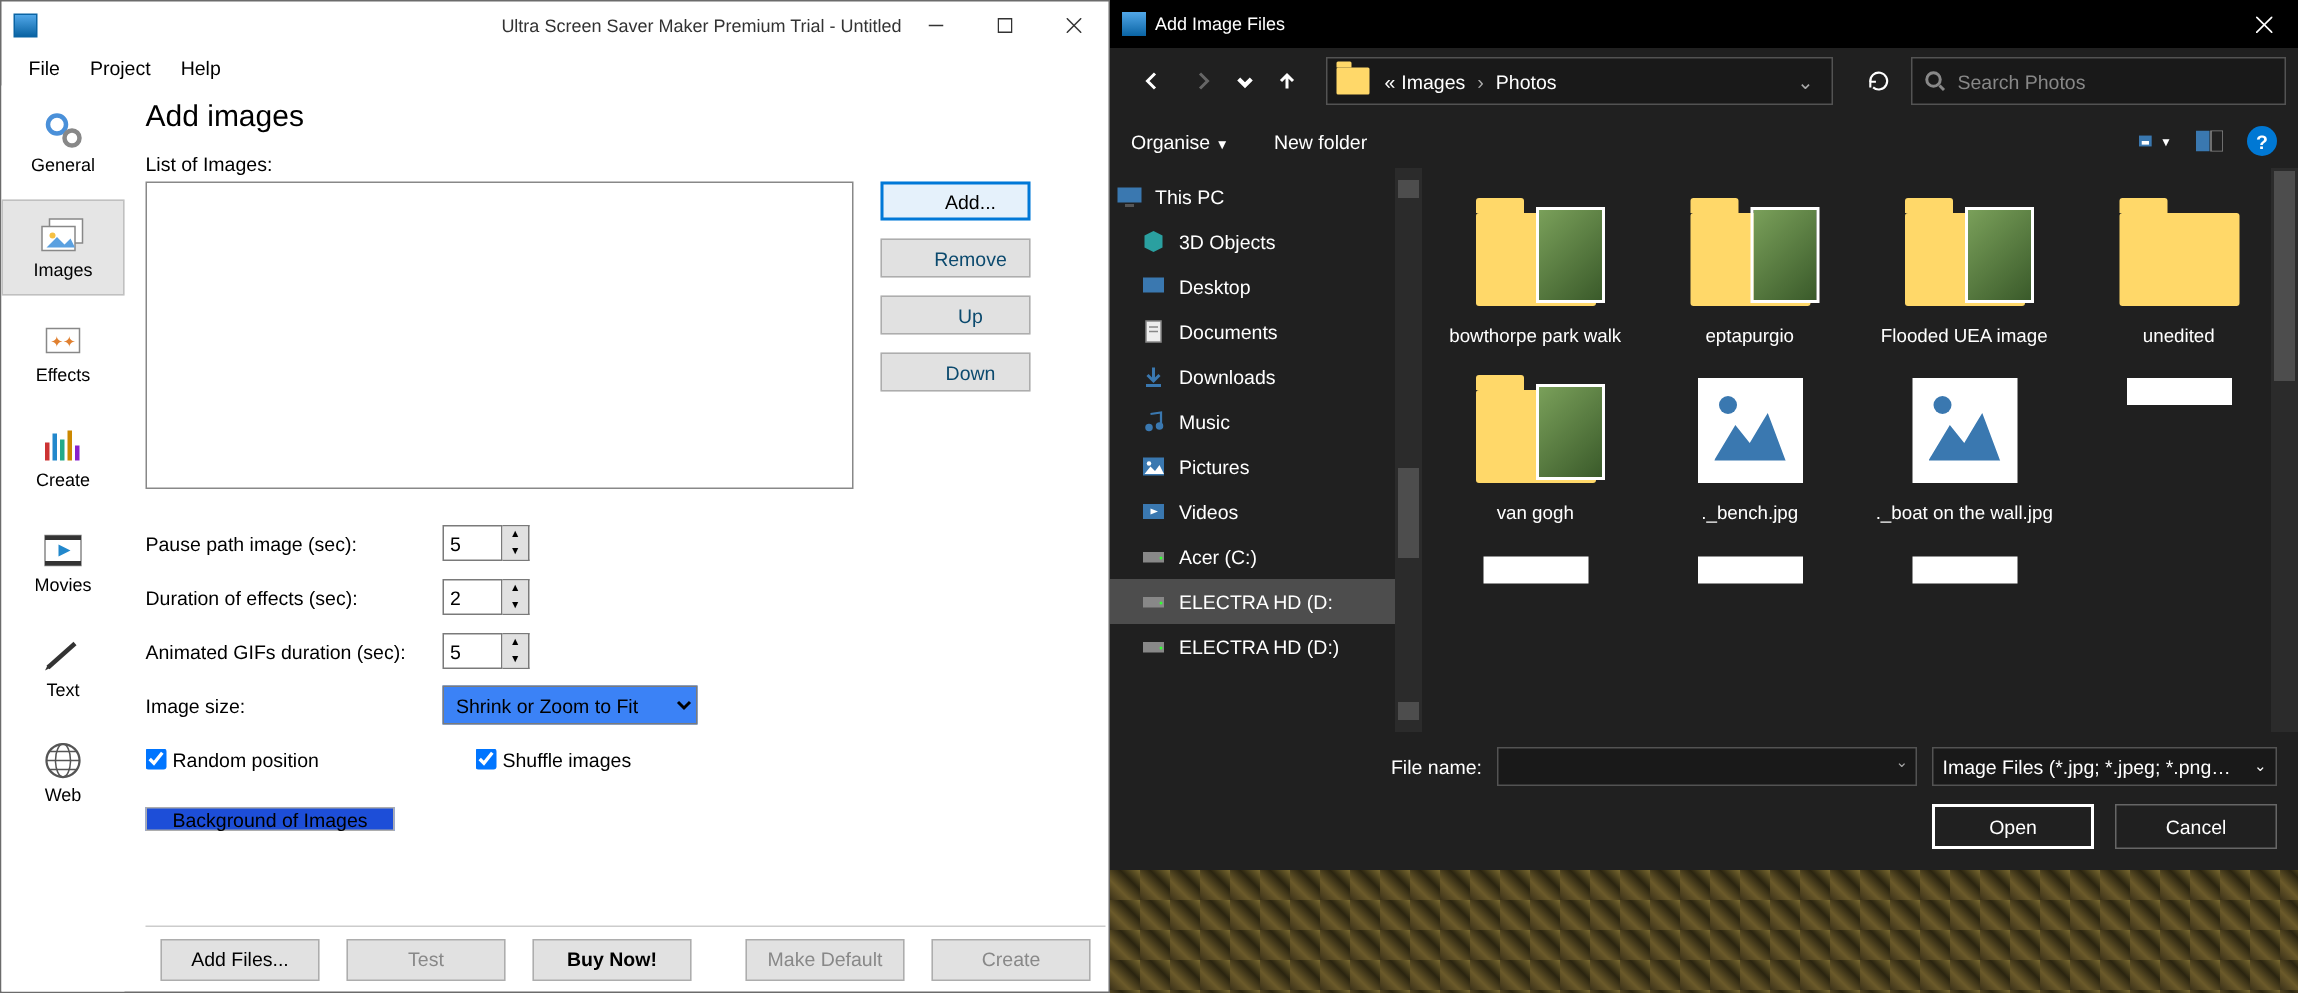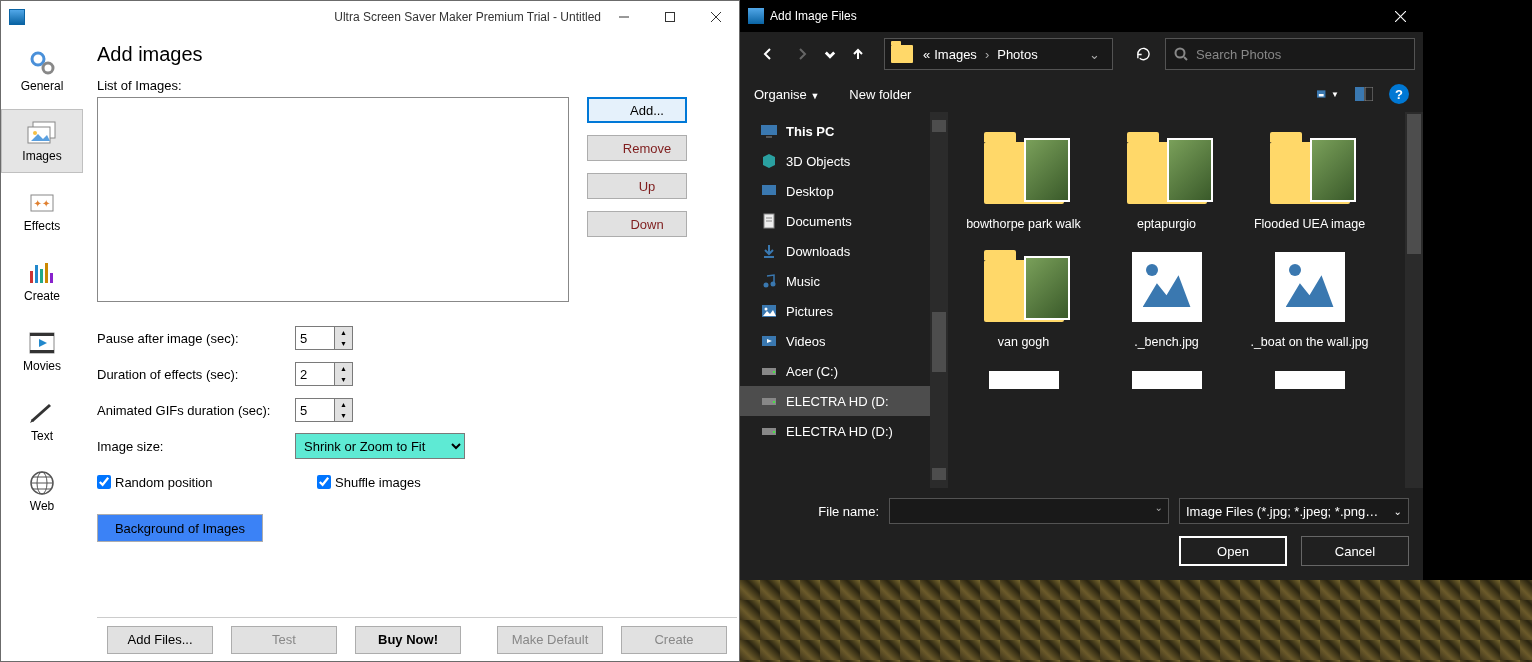--- a/index.html
+++ b/index.html
@@ -25,42 +25,42 @@
 .side-item .icon { width:34px; height:28px; display:flex; align-items:center; justify-content:center; }
 
 .content { flex:1; padding: 10px 14px 0 14px; display:flex; flex-direction:column; }
 .content h2 { font-size:20px; font-weight:400; margin-bottom:12px; }
 .content .listlbl { font-size:13px; margin-bottom:4px; }
 .list-row { display:flex; gap:18px; }
 .listbox { width:472px; height:205px; border:1px solid #888; background:#fff; }
 .list-btns { display:flex; flex-direction:column; gap:12px; }
 .btn { width:100px; height:26px; font-size:13px; background:#e1e1e1; border:1px solid #adadad;padding-left:20px; }
 .btn.focused { background:#e5f1fb; border:2px solid #0078d7; }
-.btn.disabled { color:#7f1d1d; }
+.btn.disabled { color:#0c4a6e; }
 
 .settings { margin-top:18px; font-size:13px; }
 .settings .row { display:flex; align-items:center; height:36px; }
 .settings .row label:first-child { width:198px; }
 .spin { display:flex; }
 .spin input { width:40px; height:24px; border:1px solid #7a7a7a; padding:0 4px; font-size:13px; }
 .spin .arrows { width:18px; height:24px; display:flex; flex-direction:column; border:1px solid #7a7a7a; border-left:none; }
 .spin .arrows div { flex:1; display:flex; align-items:center; justify-content:center; font-size:7px; background:#e1e1e1; }
-select.combo { width:170px; height:26px; border:1px solid #7a7a7a; background:#5eead4; font-size:13px; padding-left:4px;}
+select.combo { width:170px; height:26px; border:1px solid #7a7a7a; background:#3b82f6; font-size:13px; padding-left:4px;}
 .chk { display:flex; align-items:flex-start; gap:4px; }
 .chk input { width:14px; height:14px; }
-.bgbtn { margin-top:14px; width:166px; height:28px; background:#3b82f6; border:1px solid #adadad; font-size:13px; }
+.bgbtn { margin-top:14px; width:166px; height:16px; background:#1d4ed8; border:1px solid #adadad; font-size:13px; }
 
 .footer { height:44px; border-top:1px solid #ccc; display:flex; align-items:center; padding:0 10px; gap:18px; margin-top:auto; }
 .footer .fbtn { width:106px; height:28px; background:#e1e1e1; border:1px solid #adadad; font-size:13px; }
 .footer .fbtn.disabled{ color:#888; }
 .footer .fbtn.bold { font-weight:700; }
 .footer .spacer { flex:1; }
 
 
-#file-dialog { position:absolute; left:740px; top:0; width:683px; height:580px; background:#202020; color:#fff; display:flex; flex-direction:column; }
+#file-dialog { position:absolute; left:740px; top:0; width:792px; height:580px; background:#202020; color:#fff; display:flex; flex-direction:column; }
 .fd-titlebar { height:32px; background:#000; display:flex; align-items:center; padding-left:8px; font-size:12px;}
 .fd-titlebar .app-icon { width:16px; height:16px; margin-right:6px; background:linear-gradient(#51a7e8,#0a64a4); }
 .fd-titlebar .t { flex:1; }
 .fd-titlebar .close { width:46px; height:32px; display:flex; align-items:center; justify-content:center; }
 
 .fd-nav { height:44px; display:flex; align-items:center; padding:0 8px 0 14px; gap:6px; }
 .fd-nav .navbtn { width:28px; height:28px; display:flex; align-items:center; justify-content:center; }
 .fd-nav .navbtn svg{ width:14px; height:14px; stroke:#fff; fill:none; stroke-width:2;}
 .addrbar { flex:1; height:32px; background:#191919; border:1px solid #535353; display:flex; align-items:center; padding:0 6px; gap:4px; font-size:13px; margin-left:6px; margin-right:8px;}
 .addrbar .folder-icon{ width:22px; height:18px; background:#ffd869; border-radius:1px; margin-right:6px; position:relative;}
@@ -72,21 +72,21 @@
 .searchbox svg{width:14px;height:14px;stroke:#888;fill:none;stroke-width:2;}
 
 .fd-toolbar { height:36px; display:flex; align-items:center; padding:0 14px; font-size:13px; gap:30px;}
 .fd-toolbar .right{ margin-left:auto; display:flex; gap:14px; align-items:center;}
 .tb-icon{width:22px;height:18px;display:flex;align-items:center;justify-content:center;}
 .help-icon{width:20px;height:20px;border-radius:50%;background:#0078d4;display:flex;align-items:center;justify-content:center;font-size:13px;font-weight:700;}
 
 .fd-body { flex:1; display:flex; overflow:hidden;}
 .fd-tree { width:190px; overflow-y:auto; font-size:13px; padding:4px 0;}
 .tree-item{ height:30px; display:flex; align-items:center; padding-left:20px; gap:8px;}
-.tree-item.this-pc{ padding-left:20px; font-weight:700;}
+.tree-item.this-pc{ padding-left:4px; font-weight:400;}
 .tree-item.selected{ background:#4d4d4d;}
 .tree-item .ti-icon{width:18px;height:16px;display:flex;align-items:center;justify-content:center;}
 
 .fd-files { flex:1; overflow:auto; padding:12px 4px; }
 .file-grid { display:grid; grid-template-columns: repeat(4, 143px); gap:6px 0; justify-content:space-around;}
 .file-item { display:flex; flex-direction:column; align-items:center; font-size:12.5px; text-align:center; padding:4px 2px;}
 .file-thumb { width:92px; height:82px; margin-bottom:6px; position:relative;}
 .folder-thumb { width:80px; height:62px; background:#ffd869; border-radius:2px; position:absolute; bottom:6px; left:6px;}
 .folder-thumb::before{content:"";position:absolute;top:-10px;left:0;width:32px;height:10px;background:#ffd869;border-radius:2px 2px 0 0;}
 .folder-thumb.has-img::after{content:"";position:absolute;right:-6px;top:-4px;width:42px;height:60px;background:linear-gradient(135deg,#7aa05a,#3a5a2a);border:2px solid #fff;}
@@ -130,20 +130,25 @@
         </div>
       <div>
           <svg viewBox="0 0 10 10">
             <line x1="0" y1="0" x2="10" y2="10" stroke="#333"></line>
             <line x1="10" y1="0" x2="0" y2="10" stroke="#333"></line>
           </svg>
         </div>
     </div>
   </div>
 
+  <div class="menubar">
+    <span>File</span>
+    <span>Project</span>
+    <span>Help</span>
+  </div>
 
   <div class="app-body">
     <div class="sidebar">
       <div class="side-item">
         <div class="icon">
             <svg width="30" height="26" viewBox="0 0 30 26">
               <circle cx="11" cy="9" r="6" fill="none" stroke="#4a90d9" stroke-width="3"></circle>
               <circle cx="21" cy="18" r="5" fill="none" stroke="#888" stroke-width="3"></circle>
             </svg>
           </div>
@@ -223,21 +228,21 @@
         <div class="list-btns">
           <button class="btn focused">Add...</button>
           <button class="btn disabled">Remove</button>
           <button class="btn disabled">Up</button>
           <button class="btn disabled">Down</button>
         </div>
       </div>
 
       <div class="settings">
         <div class="row">
-          <label>Pause after image (sec):</label>
+          <label>Pause path image (sec):</label>
           <div class="spin">
               <input value="5" style="">
               <div class="arrows">
                 <div>▲</div>
                 <div>▼</div>
               </div>
             </div>
         </div>
         <div class="row">
           <label>Duration of effects (sec):</label>

